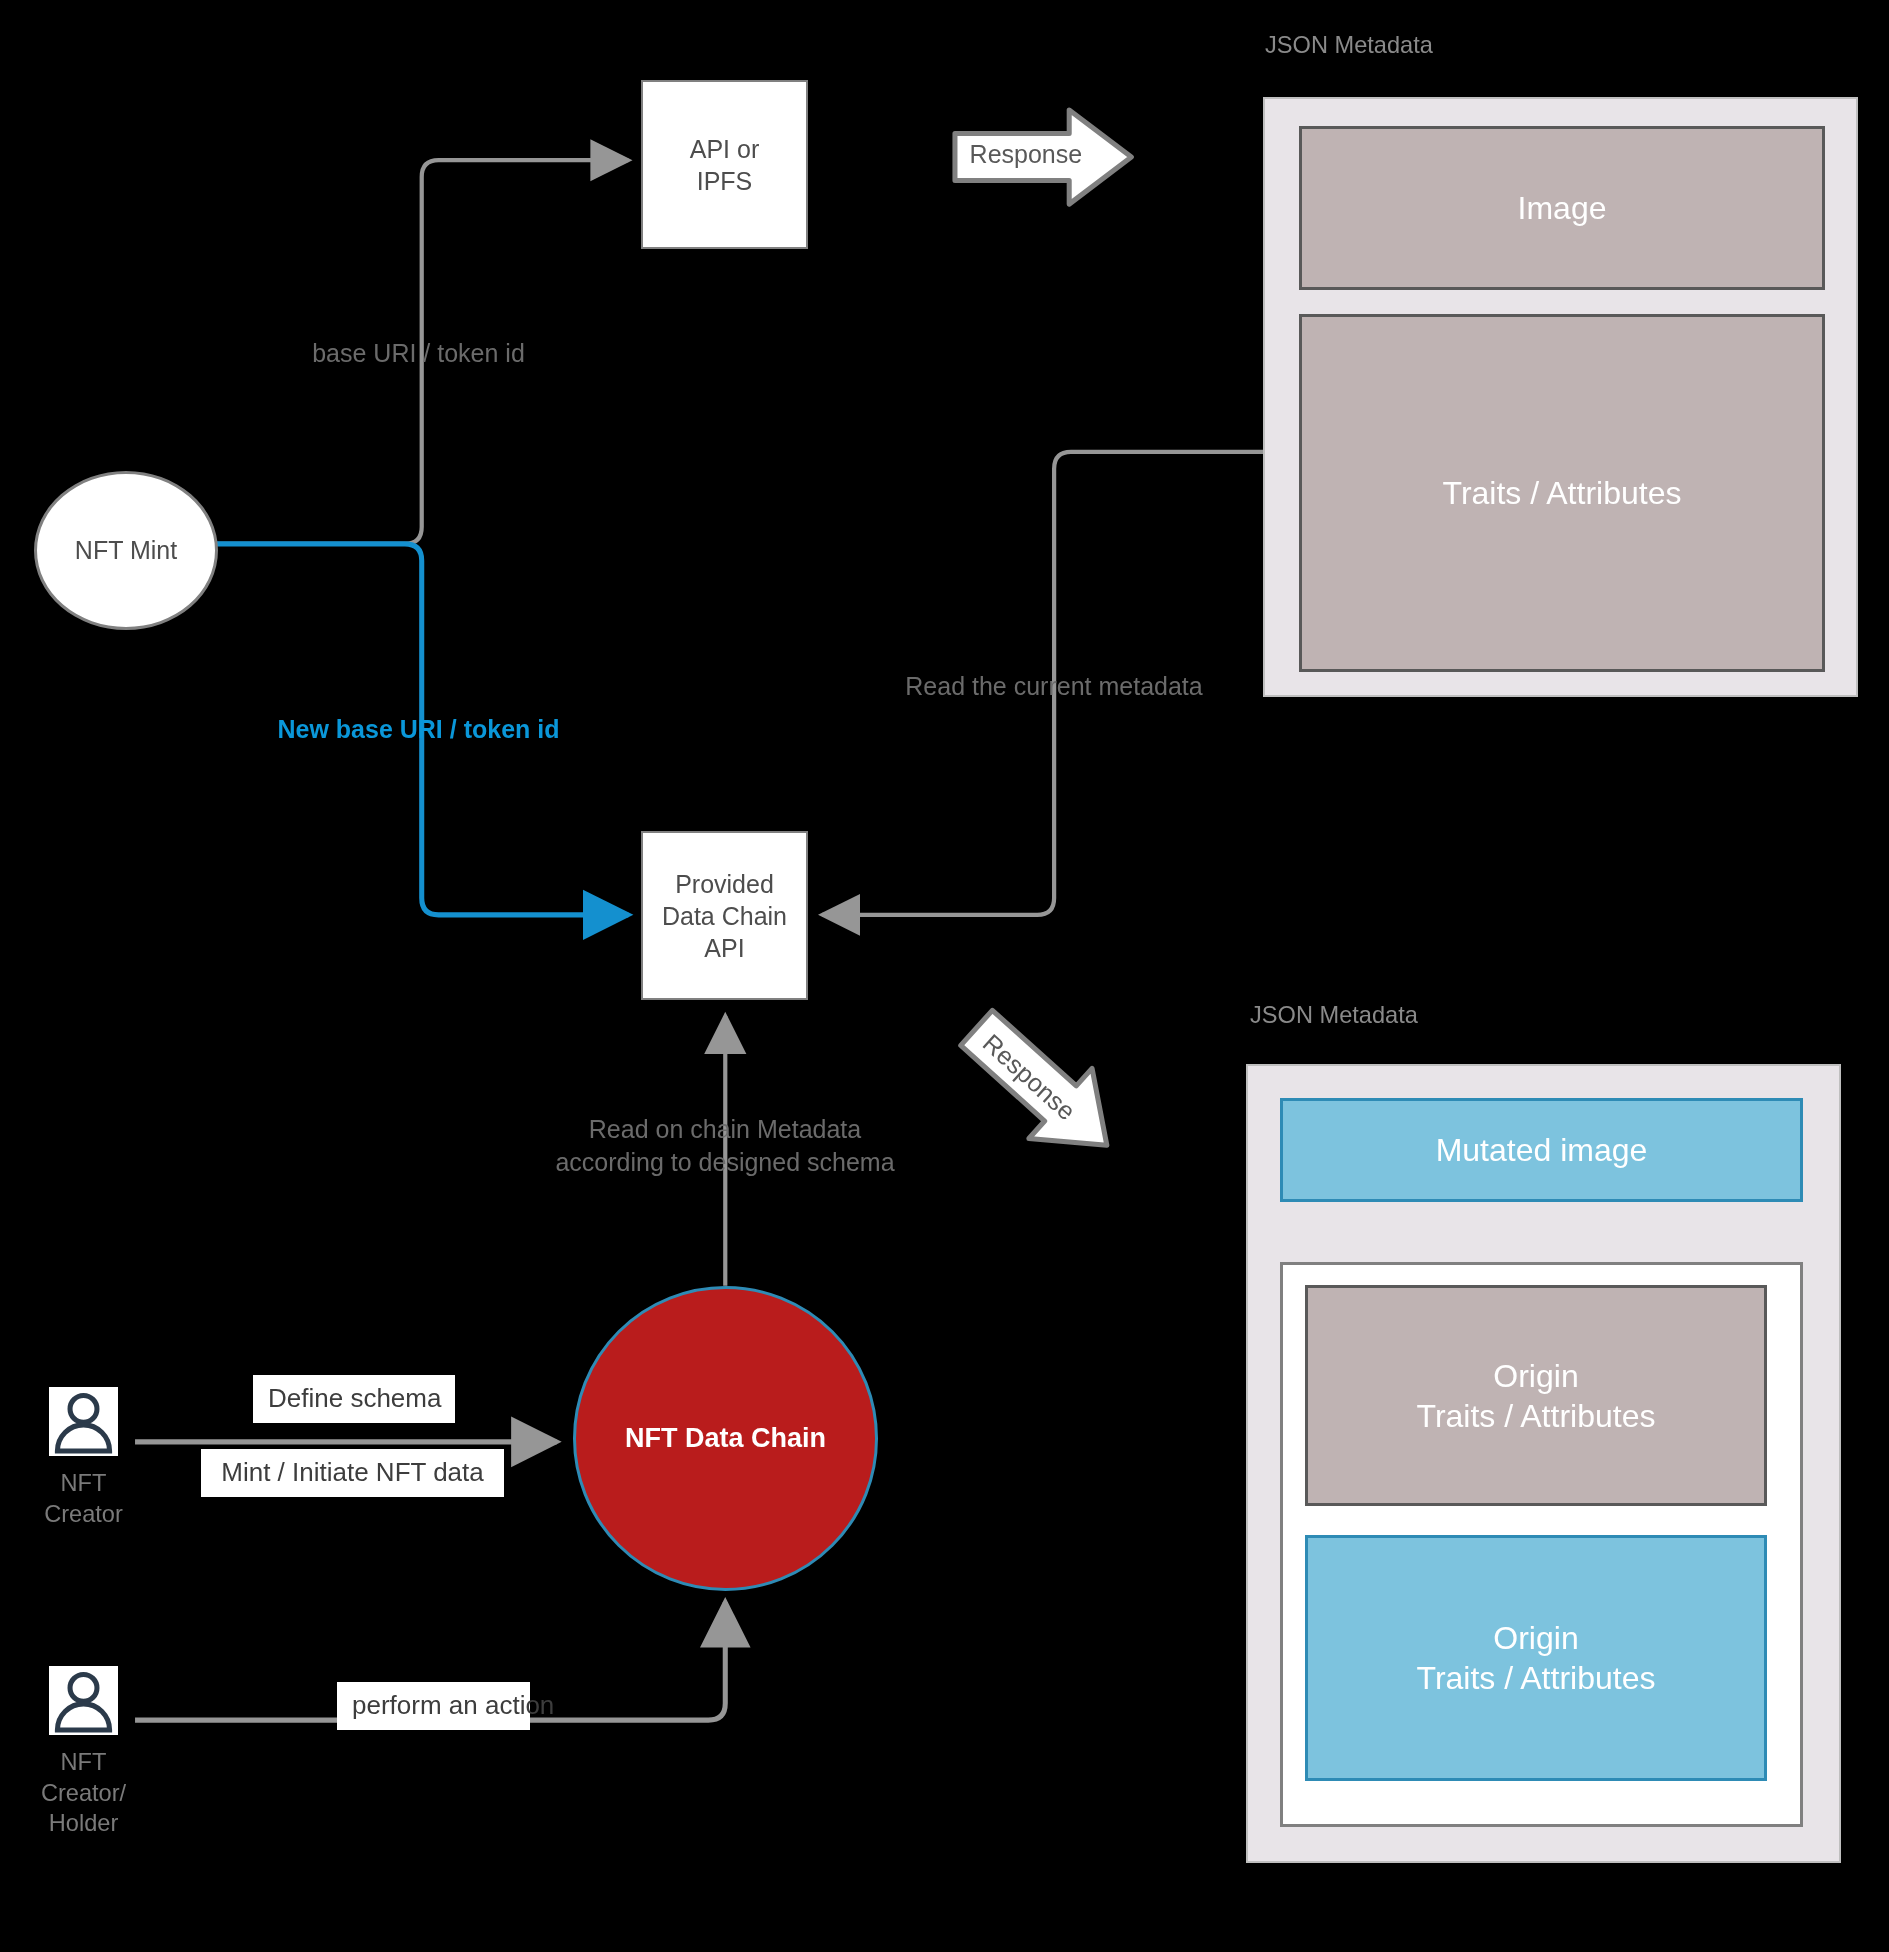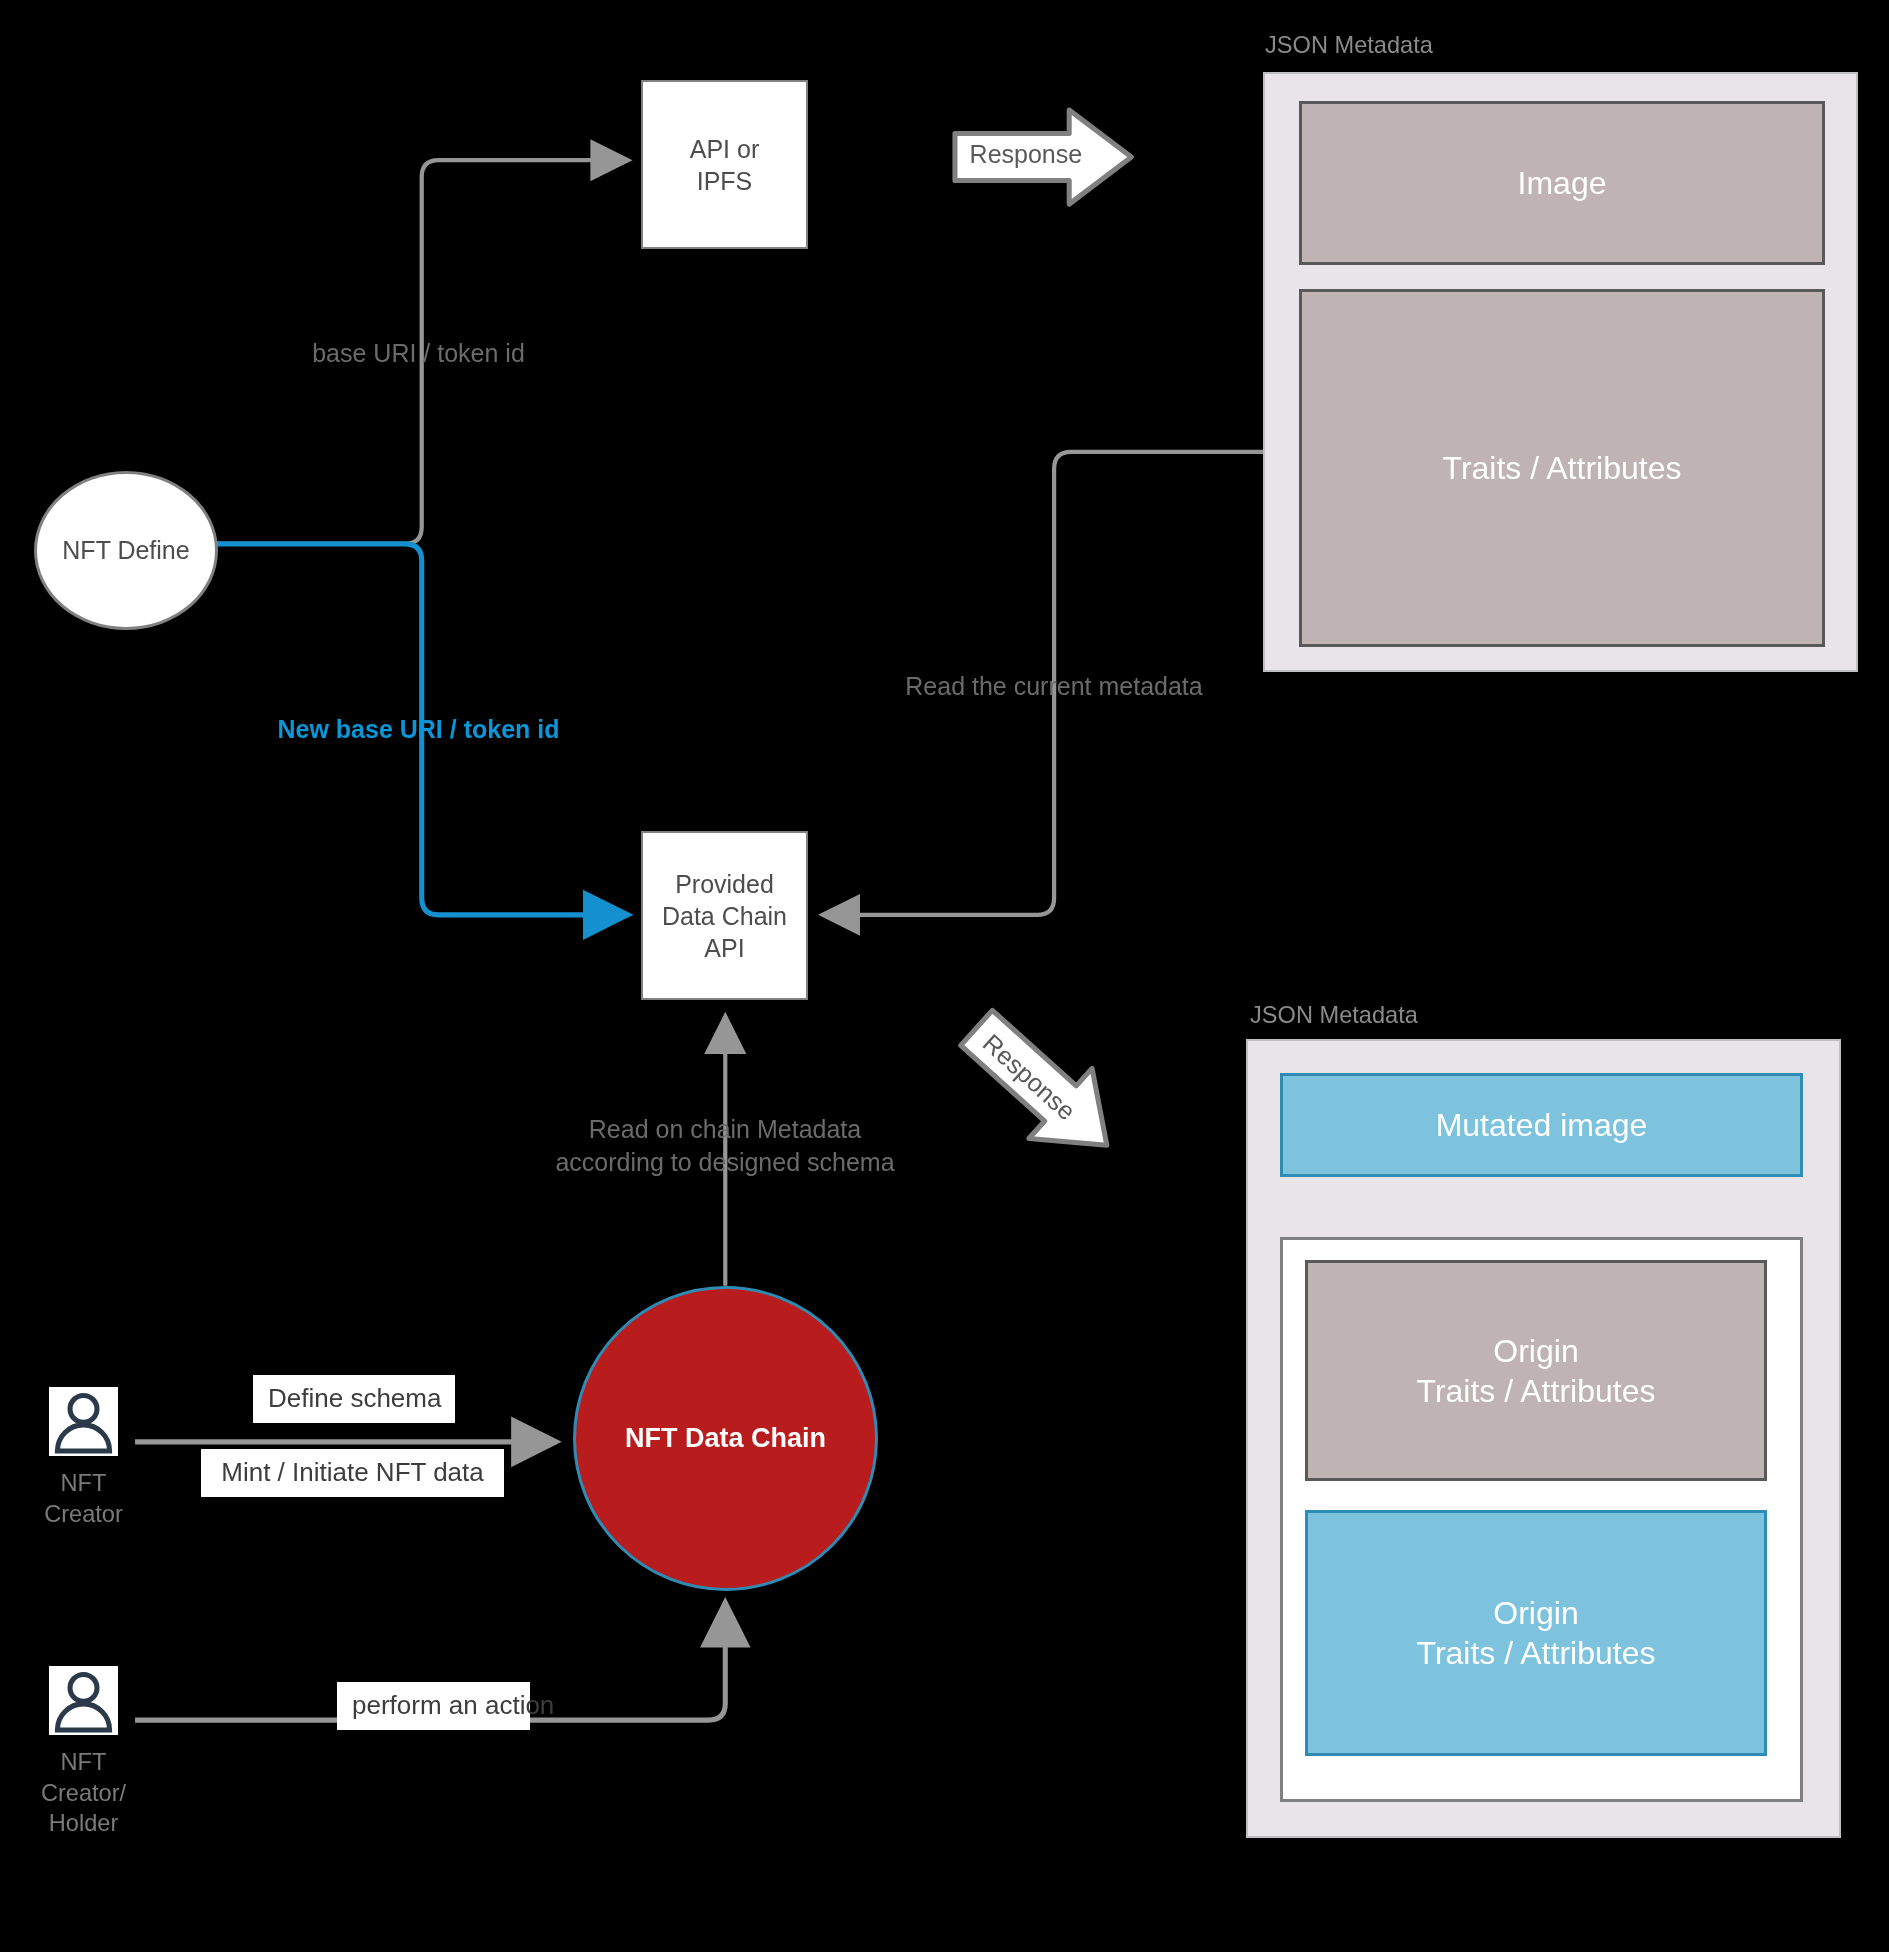--- a/index.html
+++ b/index.html
@@ -19,21 +19,21 @@
   .circle-blue{background:#b91c1c;border:3.4px solid #2E8BB5;border-radius:50%;
         color:#ffffff;font-size:27px;font-weight:bold;}
 
   .label{position:absolute;color:#6b6b6b;font-size:25px;line-height:1.3;
          text-align:center;white-space:pre-line;}
   .label.blue{color:#0A97D9;font-weight:bold;}
 
   .panel-title{position:absolute;color:#8a8a8a;font-size:23.6px;}
 
   .panel{position:absolute;box-sizing:border-box;background:#E8E4E8;
-         border:2.5px solid #BFBFBF;}
+         border:2.5px solid #BFBFBF;margin-top:25px;}
 
   .cell{position:absolute;box-sizing:border-box;display:flex;align-items:center;
         justify-content:center;text-align:center;color:#ffffff;font-size:32px;
         line-height:1.25;white-space:pre-line;}
   .cell.gray{background:#BFB3B3;border:3.4px solid #595959;}
   .cell.blue{background:#7DC3DE;border:3.4px solid #2E8BB5;}
   .cell.whitebox{background:#ffffff;border:3.4px solid #808080;}
 
   .edge-label{position:absolute;background:#ffffff;color:#3d3d3d;font-size:26px;
         padding:8.4px 15px;box-sizing:border-box;text-align:center;white-space:nowrap;}
@@ -68,21 +68,21 @@
 
     <path d="M1500,536 L1270,536 Q1250,536 1250,556 L1250,1065 Q1250,1085 1230,1085 L975,1085" fill="none" stroke="#969696" stroke-width="5" marker-end="url(#arrGray)"></path>
 
     <path d="M860,1525 L860,1205" fill="none" stroke="#969696" stroke-width="5" marker-end="url(#arrGray)"></path>
 
     <path d="M160,1710 L660,1710" fill="none" stroke="#969696" stroke-width="6" marker-end="url(#arrGray)"></path>
 
     <path d="M160,2040 L840,2040 Q860,2040 860,2020 L860,1900" fill="none" stroke="#969696" stroke-width="6" marker-end="url(#arrGray)"></path>
   </svg>
 
-  <div class="node circle-white" style="left:34px;top:471px;width:184px;height:159px;">NFT Define</div>
+  <div class="node circle-white" style="left:34px;top:471px;width:184px;height:159px;">NFT Mint</div>
 
   <div class="node wbox" style="left:641px;top:831px;width:167px;height:169px;white-space:pre-line;">Provided
 Data Chain
 API</div>
 
   <div class="node wbox" style="left:641px;top:80px;width:167px;height:169px;white-space:pre-line;">API or
 IPFS</div>
 
   <div class="node circle-blue" style="left:573px;top:1286px;width:305px;height:305px;">NFT Data Chain</div>
 

